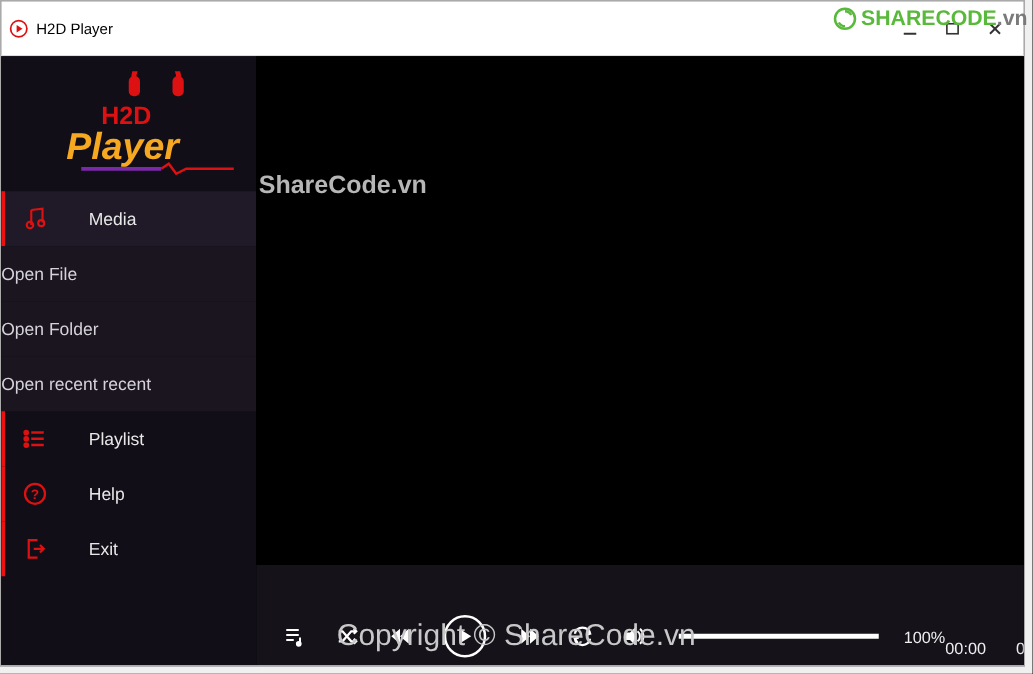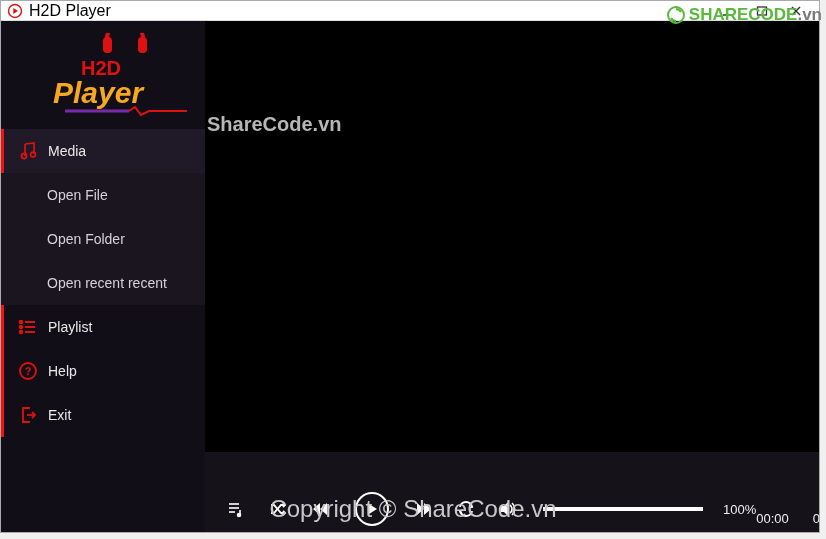--- a/index.html
+++ b/index.html
@@ -13,49 +13,49 @@
 }
 .window {
   width: 820px;
   height: 533px;
   border: 1px solid #aaa;
   background: #0e0b12;
   display: flex;
   flex-direction: column;
 }
 .titlebar {
-  height: 20px;
+  height: 44px;
   background: #fff;
   color: #000;
   display: flex;
   align-items: center;
   padding: 0 6px;
-  font-size: 16px;
+  font-size: 12px;
   border-bottom: 1px solid #ddd;
 }
 .titlebar .app-icon { width: 16px; height: 16px; margin-right: 6px; }
 .titlebar .spacer { flex: 1; }
 .titlebar .winbtn { width: 34px; height: 20px; display:flex; align-items:center; justify-content:center; color:#333; font-size: 14px; }
 .main { flex: 1; display: flex; background: #0e0b12; overflow: hidden; }
 .sidebar { width: 262px; background: #120e18; color: #ddd; display: flex; flex-direction: column; }
 .logo { padding: 12px 8px 10px 36px; }
 .logo svg { display:block; }
 .menu { flex:1; }
 .menu-item {
   display: flex; align-items: center;
   height: 44px; padding: 0 14px; font-size: 14px; color: #ddd;
   border-left: 3px solid transparent;
 }
 .menu-item .icon { width: 20px; height:20px; margin-right: 10px; display:flex; align-items:center; justify-content:center; }
 .menu-item.top { color: #e8e8e8; }
-.menu-item.red-border { border-left-color: #e11; }
+.menu-item.red-border { border-left-color: #e11; gap: 23px; }
 .menu-item.active { background: #201a28; }
 .submenu-item {
   height: 44px; display:flex; align-items:center;
-  padding-left: 46px; font-size: 14px; color: #d6d2da;
+  font-size: 14px; color: #d6d2da;
   background: #1a151f;
 }
 .content { flex:1; display:flex; flex-direction:column; background:#000; position: relative; }
 .video-area { flex:1; background:#000; position: relative; }
 .wm1 { position:absolute; left: 2px; top: 92px; color: #b6b6b6; font-size: 20px; font-weight: 700; z-index: 50; }
 .controls { height: 80px; background: #15121a; color: #eee; display:flex; padding: 10px 20px 6px 20px; font-size: 13px; align-items: flex-end; }
 .controls-row1 { display:flex; align-items:center; gap: 20px; }
 .cbtn { width: 22px; height: 22px; display:flex; align-items:center; justify-content:center; color:#f4f4f4; }
 .playbtn { width: 34px; height: 34px; border: 2px solid #fff; border-radius: 50%; display:flex; align-items:center; justify-content:center; margin: 0 4px;}
 .volslider { flex: 0 0 160px; height: 4px; background: #fff; position: relative; margin-left: 4px; }

